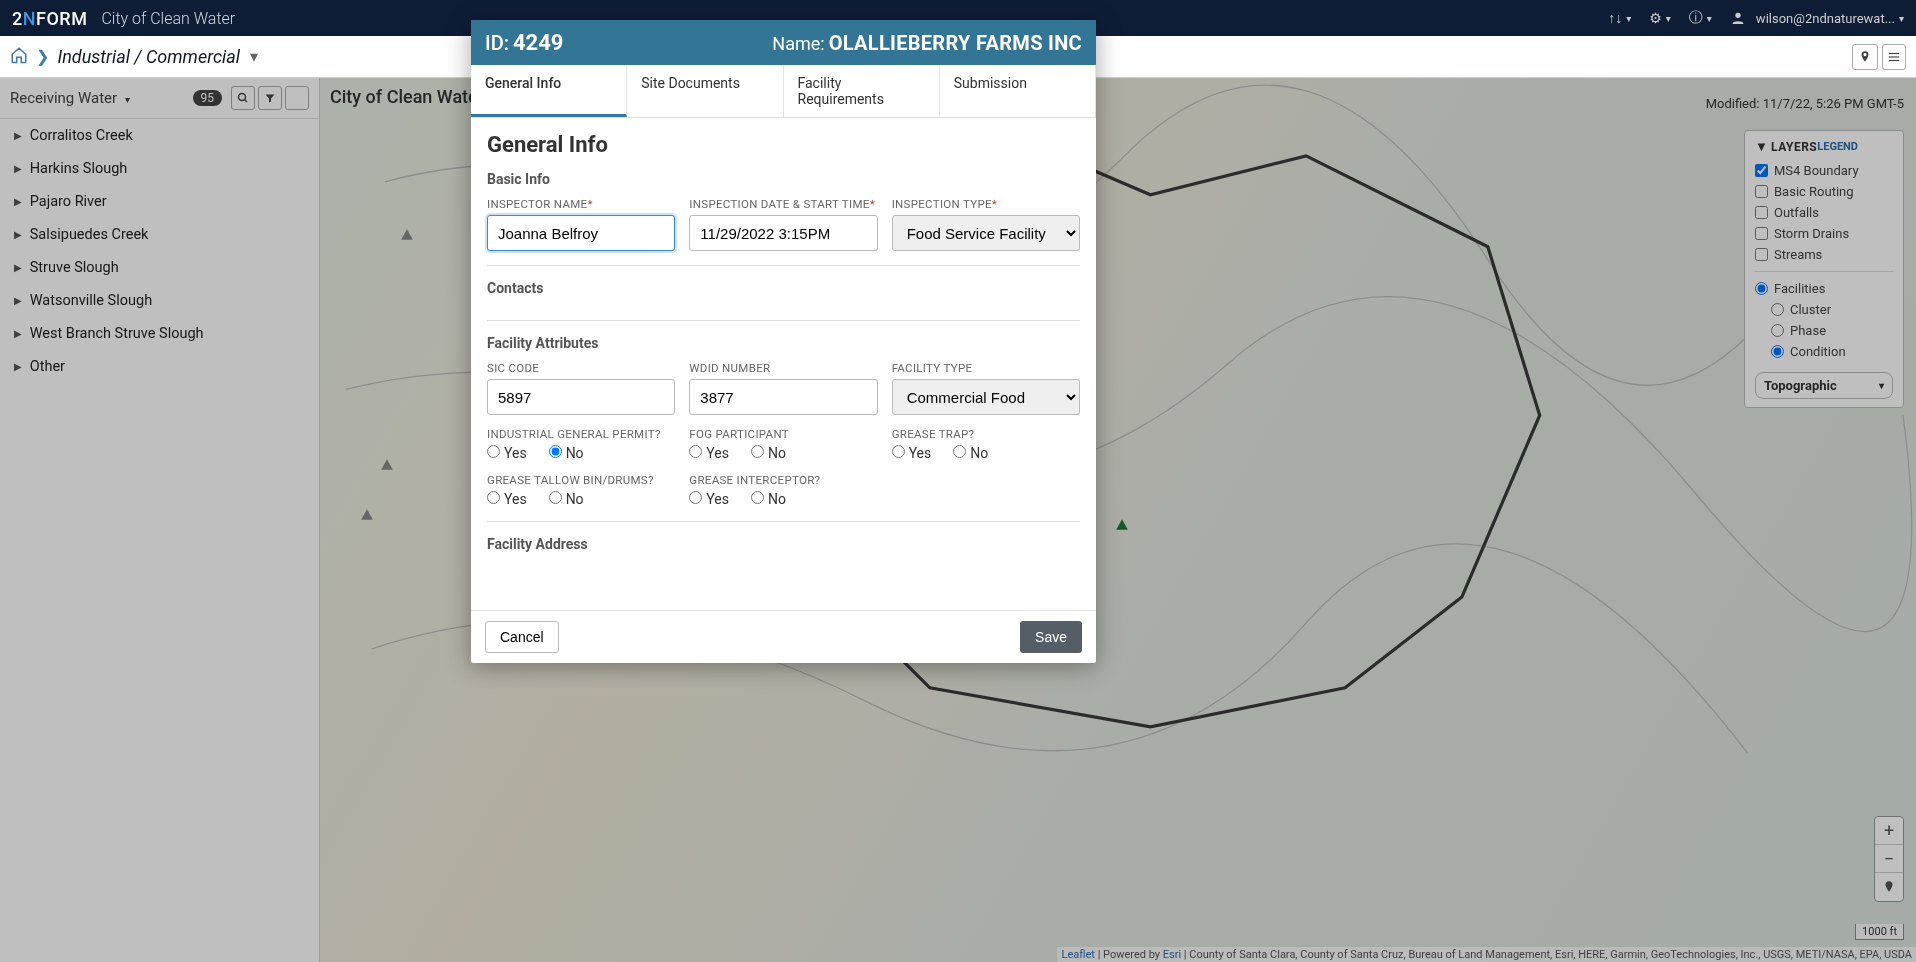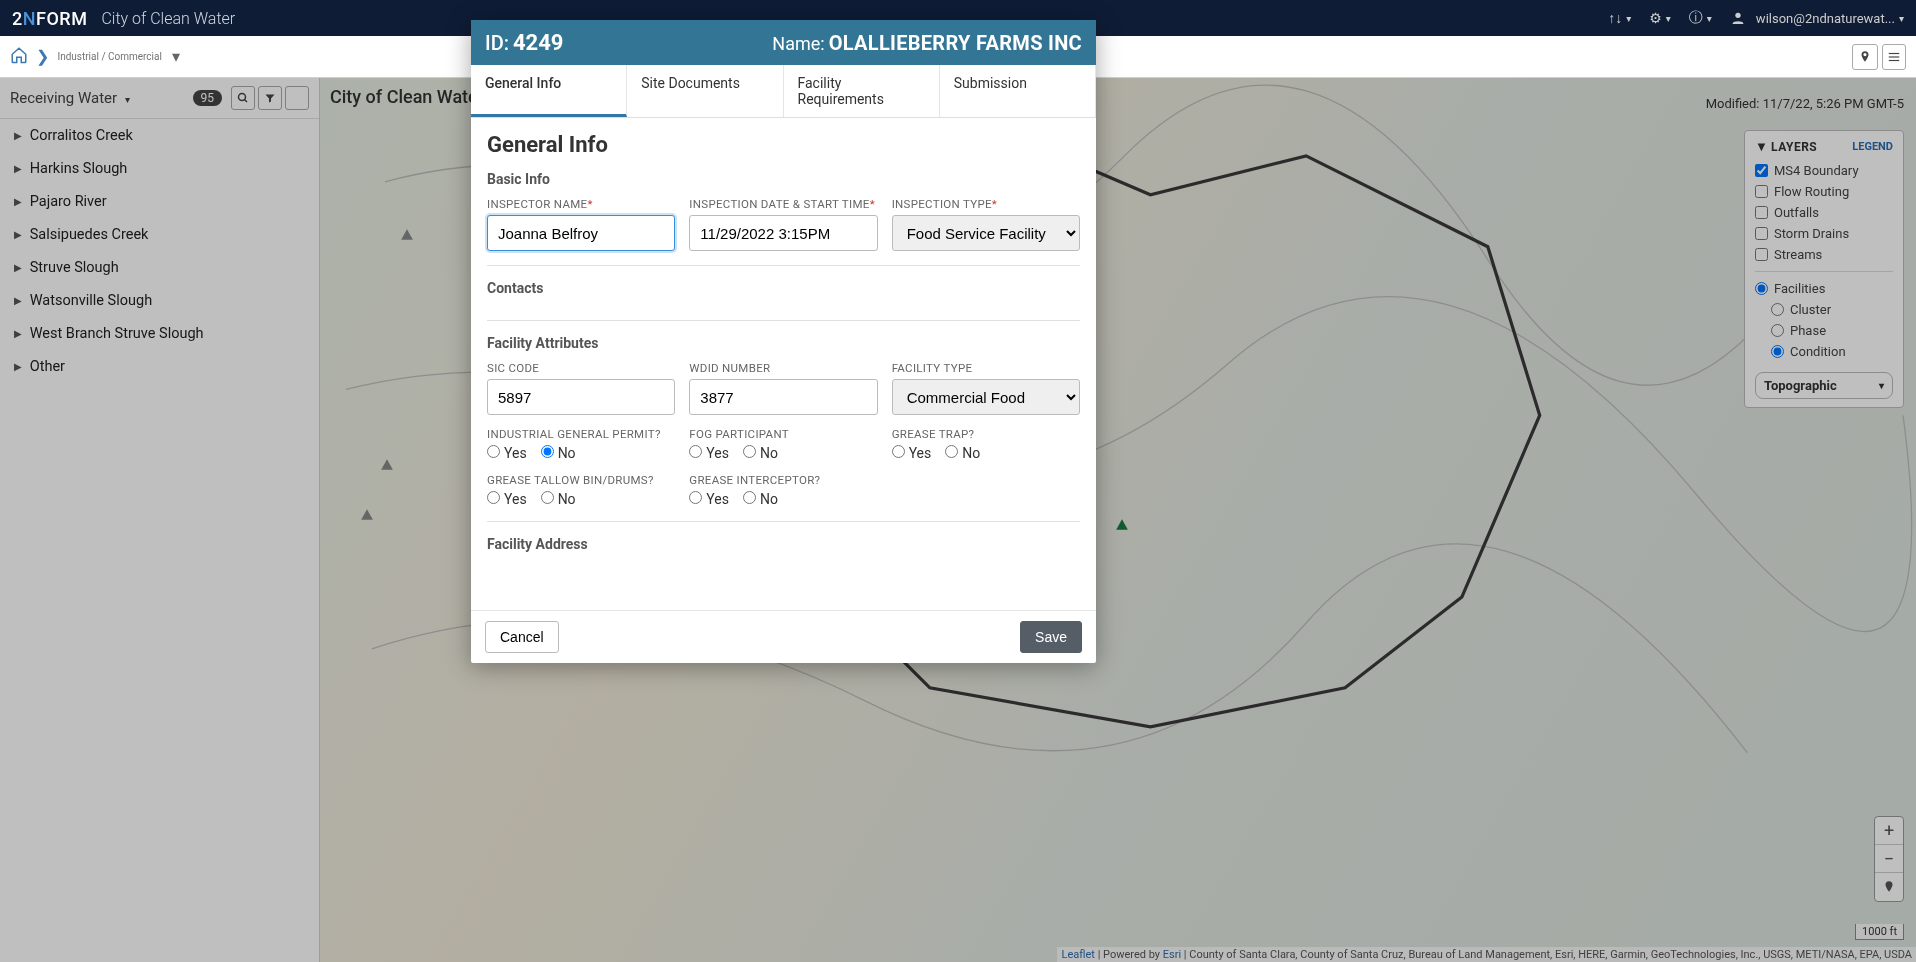--- a/index.html
+++ b/index.html
@@ -11,21 +11,21 @@
 .brand .n { color: #4a90d9; }
 .city { margin-left: 14px; font-size: 16px; color: #d0d6e0; font-weight: 300; }
 .topbar-spacer { flex: 1; }
 .topbar-icon { display: inline-flex; align-items: center; gap: 4px; margin-left: 18px; color: #ccc; cursor: pointer; }
 .user-email { font-size: 13px; margin-left: 6px; max-width: 160px; overflow: hidden; text-overflow: ellipsis; white-space: nowrap; }
 
 
 .breadcrumb { height: 42px; background: #fff; border-bottom: 1px solid #d0d0d0; display: flex; align-items: center; padding: 0 10px; }
 .breadcrumb .home { color: #3e78b3; font-size: 18px; }
 .breadcrumb .chev { color: #3e78b3; margin: 0 8px; font-size: 16px; }
-.breadcrumb .crumb { color: #737373; font-size: 10px; }
+.breadcrumb .crumb { color: #0f172a; font-size: 18px; font-style: italic; }
 .breadcrumb-spacer { flex: 1; }
 .toolbtn { width: 26px; height: 26px; border: 1px solid #aaa; border-radius: 3px; display: inline-flex; align-items: center; justify-content: center; margin-left: 4px; background: #fff; cursor: pointer; font-size: 13px; color: #444; }
 .toolbtn.wide { width: auto; padding: 0 3px; }
 
 
 .main { display: flex; height: calc(962px - 36px - 42px); position: relative; }
 .sidebar { width: 320px; background: #fff; border-right: 1px solid #d0d0d0; overflow-y: auto; }
 .side-filter { display: flex; align-items: center; padding: 8px 10px; border-bottom: 1px solid #e0e0e0; }
 .side-filter-label { flex: 1; font-size: 15px; color: #444; }
 .badge { background: #444; color: #fff; border-radius: 10px; padding: 1px 8px; font-size: 12px; margin-right: 6px; }
@@ -41,21 +41,21 @@
 .map-modified { position: absolute; top: 18px; right: 12px; color: #333; font-size: 13px; }
 .map-attrib { position: absolute; bottom: 0; right: 0; background: rgba(255,255,255,0.78); font-size: 11px; color: #555; padding: 1px 4px; }
 .map-attrib a { color: #2a6db0; text-decoration: none; }
 .map-scale { position: absolute; bottom: 22px; right: 12px; background: rgba(255,255,255,0.8); border: 1px solid #888; border-top: none; padding: 1px 6px; font-size: 11px; }
 .map-ctrls { position: absolute; right: 12px; bottom: 60px; background: #fff; border: 1px solid #999; border-radius: 4px; }
 .map-ctrls div { width: 28px; height: 28px; display: flex; align-items: center; justify-content: center; border-bottom: 1px solid #ccc; cursor: pointer; font-size: 18px; color: #555;}
 .map-ctrls div:last-child { border-bottom: none; }
 
 
 .layers { position: absolute; top: 52px; right: 12px; width: 160px; background: #fff; border: 1px solid #bbb; border-radius: 4px; padding: 8px 10px; font-size: 13px; }
-.layers-head { display: flex; align-items: center; justify-content: space-between; margin-bottom: 6px; }
+.layers-head { display: flex; align-items: center; margin-bottom: 6px; }
 .layers-head .t { font-weight: bold; font-size: 12px; letter-spacing: 0.5px; }
 .layers-head .legend { font-size: 11px; color: #2a6db0; font-weight: bold; }
 .layer-row { display: flex; align-items: center; padding: 3px 0; color: #444; }
 .layer-row input { margin-right: 6px; }
 .layers hr { border: none; border-top: 1px solid #ddd; margin: 6px 0; }
 .basemap-sel { margin-top: 10px; border: 1px solid #bbb; border-radius: 8px; padding: 5px 8px; display: flex; justify-content: space-between; align-items: center; font-weight: bold; font-size: 13px; cursor: pointer; }
 
 .dim-overlay { position: absolute; inset: 0; background: rgba(0,0,0,0.25); }
 
 
@@ -73,21 +73,21 @@
 .modal-h1 { font-size: 22px; font-weight: bold; margin-bottom: 14px; }
 .sect-h { font-size: 14px; font-weight: bold; color: #555; margin-bottom: 10px; }
 .sect { border-bottom: 1px solid #e0e0e0; padding-bottom: 14px; margin-bottom: 14px; }
 .sect:last-of-type { border-bottom: none; }
 .row3 { display: grid; grid-template-columns: 1fr 1fr 1fr; gap: 14px; }
 .row4 { display: grid; grid-template-columns: 0.85fr 0.85fr 0.85fr 0.85fr; gap: 14px; }
 .fld label { display: block; font-size: 11.5px; color: #666; letter-spacing: 0.3px; margin-bottom: 4px; text-transform: uppercase; }
 .fld label .req { color: #c0392b; }
 .fld input[type=text], .fld select { width: 100%; height: 36px; border: 1px solid #bbb; border-radius: 3px; padding: 0 10px; font-size: 15px; }
 .fld input.focused { border-color: #3a8bd8; box-shadow: 0 0 0 2px rgba(58,139,216,0.25); }
-.radio-row { display: flex; gap: 14px; margin-top: 4px; font-size: 14px; color: #333; align-items: center;}
+.radio-row { display: flex; gap: 22px; margin-top: 4px; font-size: 14px; color: #333; align-items: center;}
 .radio-row label { font-size: 14px; text-transform: none; color: #333; letter-spacing: 0; margin: 0; display: inline;}
 .radio-row input { margin-right: 4px; }
 .static-val { font-size: 15px; color: #222; padding: 6px 0; }
 .modal-foot { display: flex; justify-content: space-between; padding: 10px 14px; border-top: 1px solid #e5e5e5; gap: 32px; }
 .btn { padding: 7px 14px; border-radius: 3px; border: 1px solid #bbb; background: #fff; font-size: 14px; cursor: pointer; }
 .btn.primary { background: #555d66; color: #fff; border-color: #555d66; }
 
 .chev-down-small { font-size: 10px; }
 
 
@@ -231,21 +231,21 @@
         <span>▼ <span class="t">LAYERS</span></span>
         <span class="legend">LEGEND</span>
       </div>
       <div id="layer-list">
           <div class="layer-row">
             <input type="checkbox" checked="" style="">
             <span>MS4 Boundary</span>
           </div>
           <div class="layer-row">
             <input type="checkbox" style="">
-            <span>Flow Routing</span>
+            <span>Basic Routing</span>
           </div>
           <div class="layer-row">
             <input type="checkbox" style="">
             <span>Outfalls</span>
           </div>
           <div class="layer-row">
             <input type="checkbox" style="">
             <span>Storm Drains</span>
           </div>
           <div class="layer-row">

